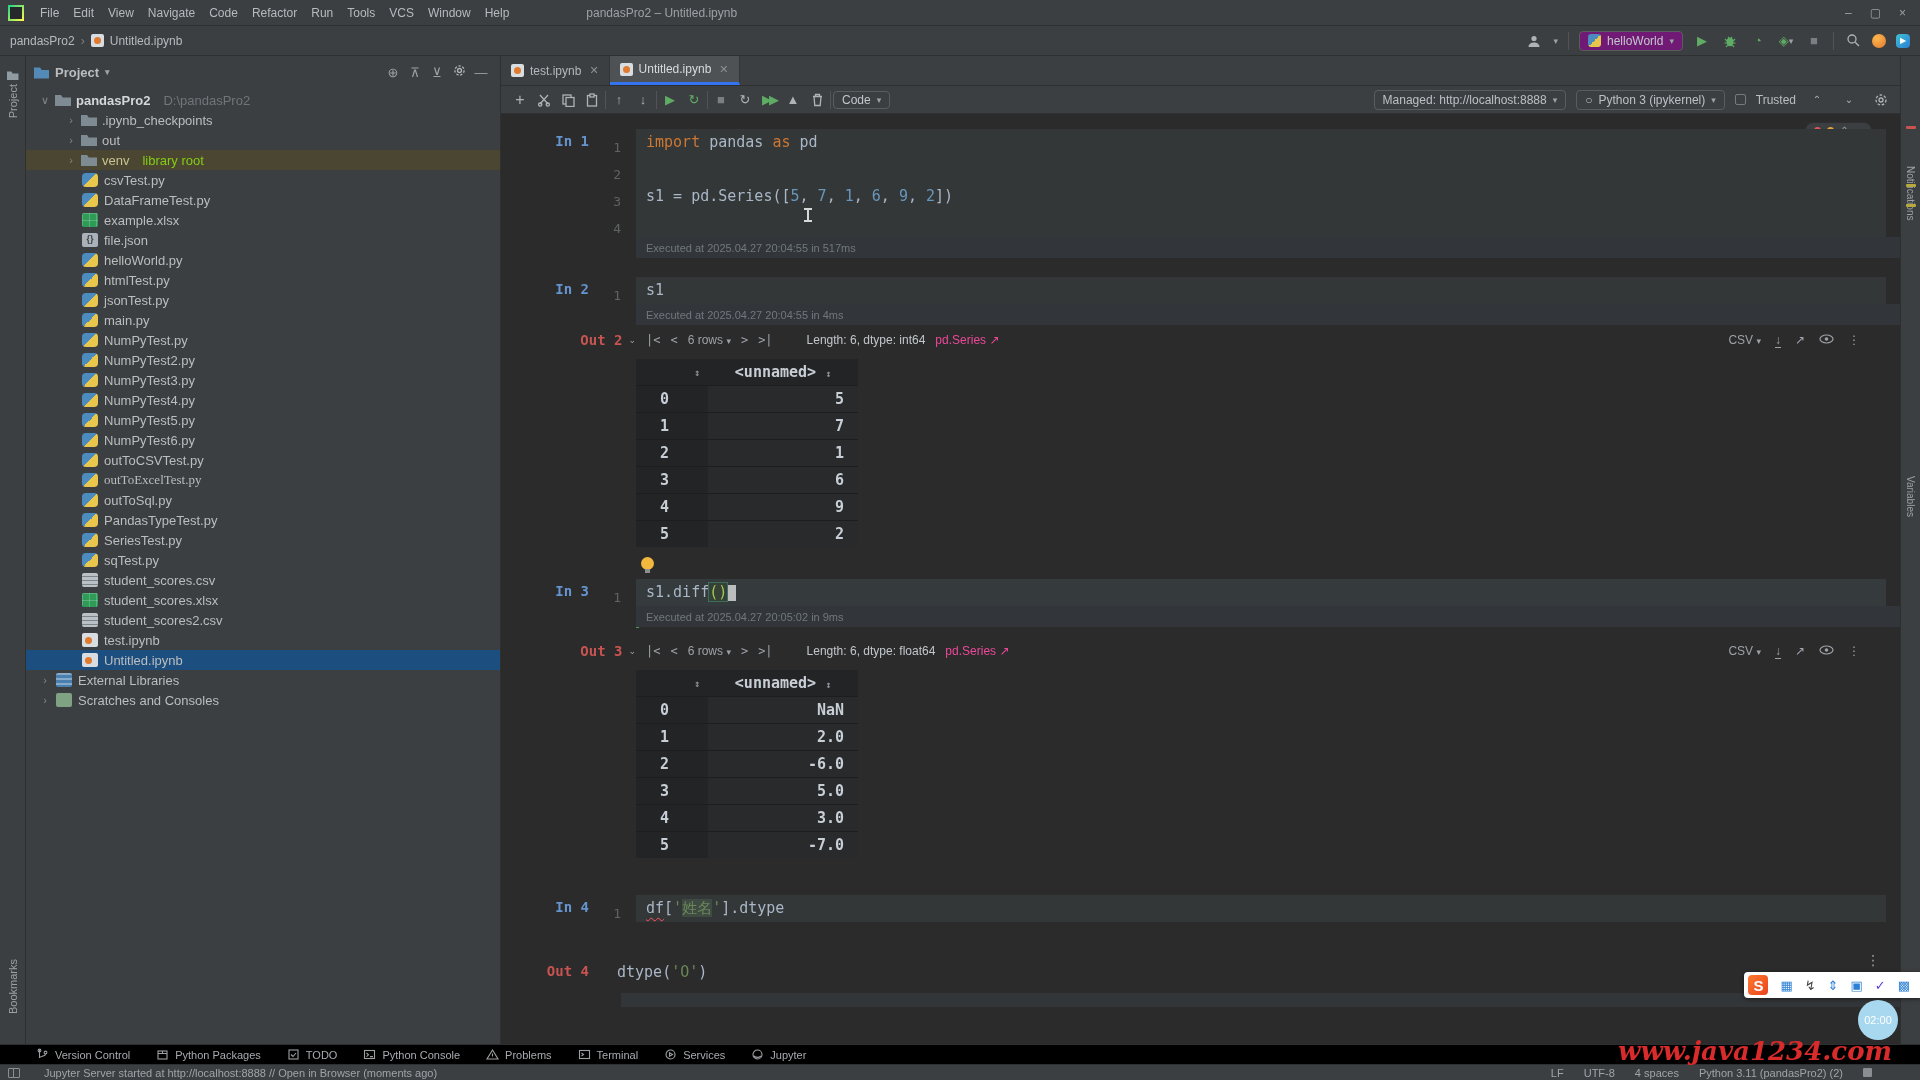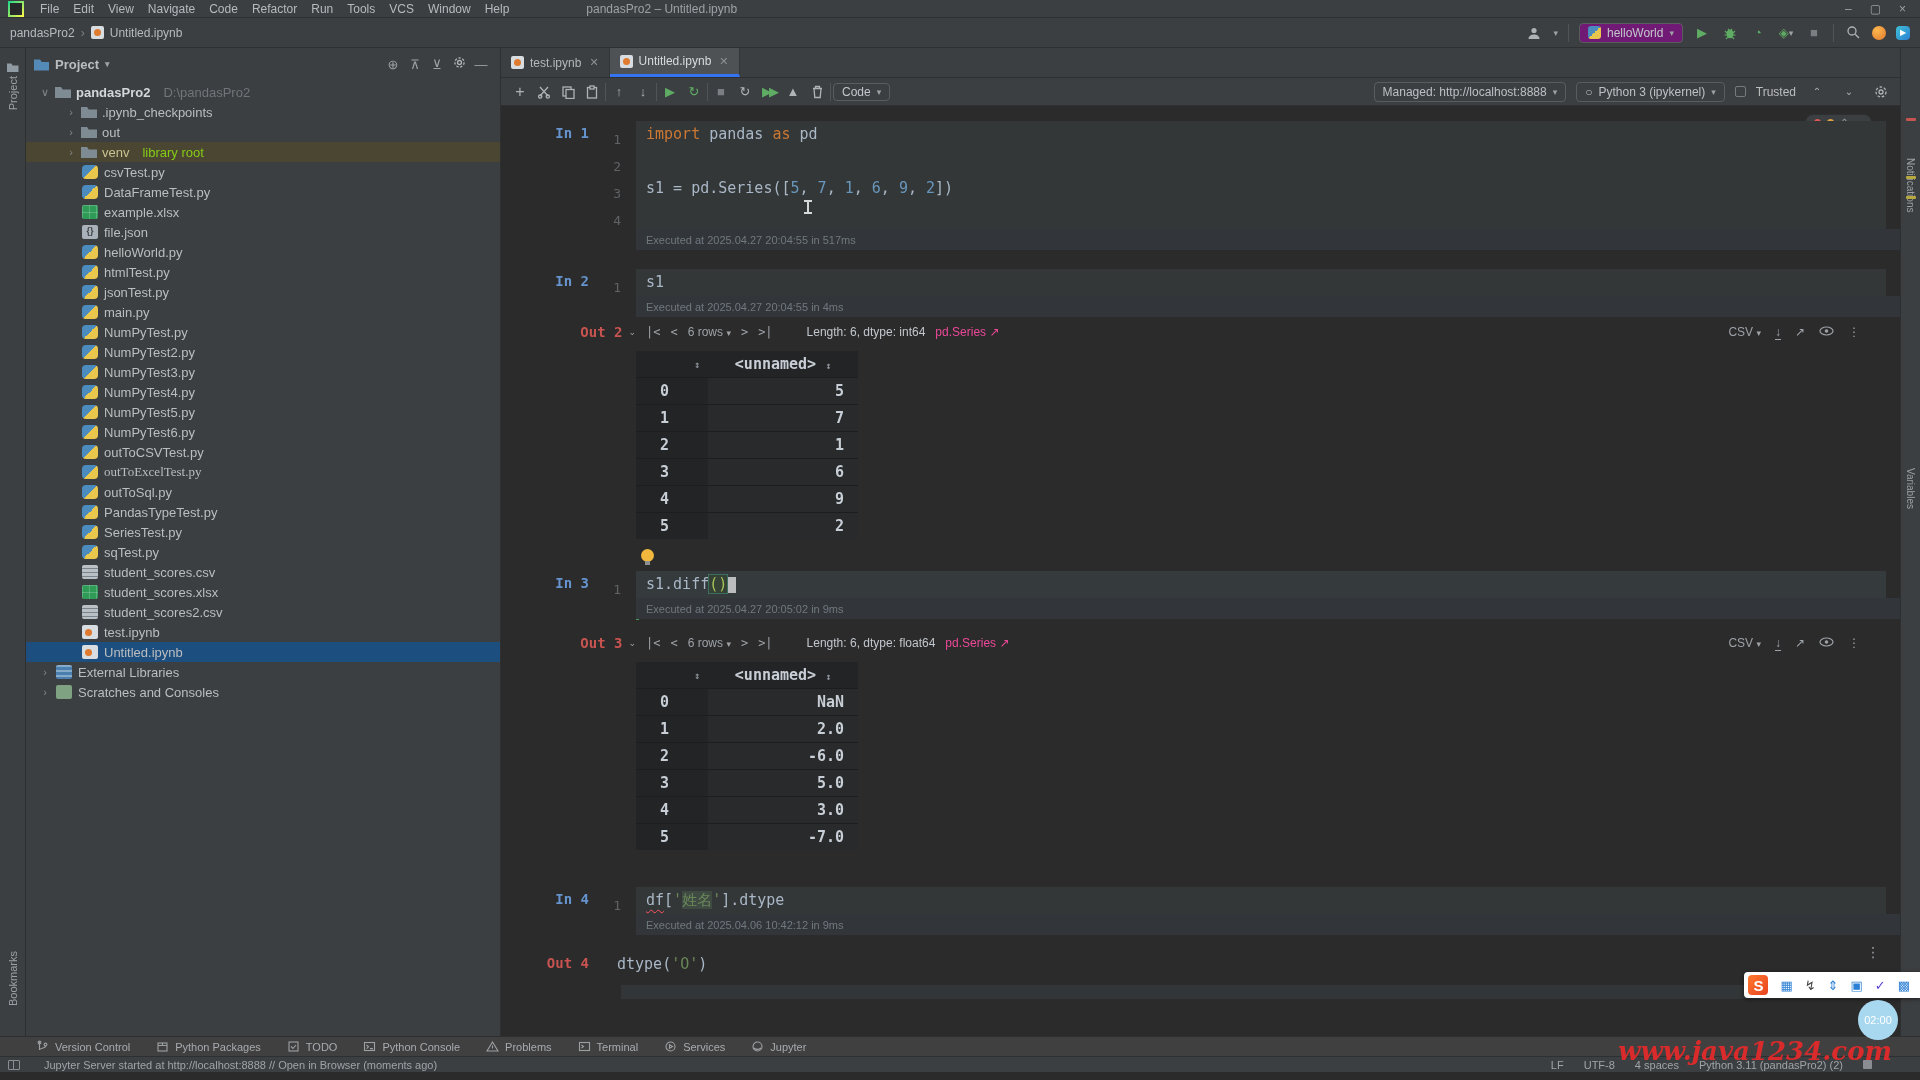--- a/index.html
+++ b/index.html
@@ -1,21 +1,21 @@
 <!DOCTYPE html>
 <html><head>
 <meta charset="utf-8">
 <style>
   * { margin:0; padding:0; box-sizing:border-box; }
   html,body { width:1920px; height:1080px; overflow:hidden; background:#2b2b2b;
     font-family:"Liberation Sans", sans-serif; color:#bbbdbf; }
   .mono { font-family:"DejaVu Sans Mono", monospace; }
 
   
-  .titlebar { height:18px; background:#3c3f41; display:flex; align-items:center;
+  .titlebar { height:26px; background:#3c3f41; display:flex; align-items:center;
     border-bottom:1px solid #2d2f30; font-size:12px; color:#b6babe; }
   .app-logo { width:16px; height:16px; margin:0 9px 0 8px; border-radius:3px;
     background:#27282a; border:2px solid #21d789; border-image:linear-gradient(135deg,#21d789,#fcf84a) 1; }
   .menu-item { padding:3px 7px; cursor:default; }
   .win-title { margin-left:70px; color:#9da1a5; }
   .win-controls { margin-left:auto; display:flex; gap:18px; padding-right:14px; color:#9da1a5; font-size:12px; }
 
   
   .toolbar2 { height:30px; background:#3c3f41; border-bottom:1px solid #2d2f30;
     display:flex; align-items:center; font-size:12px; }
@@ -142,21 +142,21 @@
     display:flex; align-items:center; gap:6px; padding:2px 8px; font-size:10px; color:#9da1a5; }
   .dotr { width:7px; height:7px; border-radius:50%; background:#e05555; }
   .doto { width:7px; height:7px; border-radius:50%; background:#e0a242; }
   .ibeam { position:absolute; width:2px; height:14px; background:#d6d8da; }
   .ibeam::before, .ibeam::after { content:""; position:absolute; left:-3px; width:8px; height:2px; background:#d6d8da; }
   .ibeam::after { bottom:0; }
 
   .scrollmark { position:absolute; right:4px; width:10px; height:3px; border-radius:1px; }
 
   
-  .bottombar { height:20px; background:#404040; border-top:1px solid #2d2f30; display:flex; align-items:center;
+  .bottombar { height:20px; background:#000000; border-top:1px solid #2d2f30; display:flex; align-items:center;
     gap:26px; padding-left:36px; font-size:11px; color:#a7abaf; }
   .btool { display:flex; align-items:center; gap:6px; }
   .statusbar { height:16px; background:#3c3f41; border-top:1px solid #2d2f30; display:flex; align-items:center;
     font-size:11px; color:#9fa4a8; padding:0 8px; }
   .sb-left { display:flex; align-items:center; gap:24px; }
   .switcher { width:12px; height:10px; border:1px solid #8a8e92; border-radius:1px; position:relative; }
   .switcher::after { content:""; position:absolute; left:4px; top:0; bottom:0; width:1px; background:#8a8e92; }
   .sb-right { margin-left:auto; display:flex; align-items:center; gap:20px; padding-right:40px; }
 
   
@@ -659,21 +659,20 @@
           </div>
       </div>
 
       <div class="blk" style="top:781px;">
         <div class="cellflex">
           <div class="glab inl">In 4</div>
           <div class="gnum">1</div>
           <div class="codearea" style="height:27px;"><div><span class="tk pl err">df</span><span class="tk pl">[</span><span class="tk str">'</span><span class="tk str sel">姓名</span><span class="tk str">'</span><span class="tk pl">].dtype</span></div></div>
         </div>
       </div>
-      <div class="execline" style="top:808px;">Executed at 2025.04.06 10:42:12 in 9ms</div>
 
       <div class="blk" style="top:845px;">
         <div class="cellflex">
           <div class="glab outl">Out 4</div>
           <div class="mono" style="font-size:15px; line-height:27px; padding-left:28px; color:#a9b7c6;"><span class="tk pl">dtype(</span><span class="tk str">'O'</span><span class="tk pl">)</span></div>
         </div>
       </div>
       <span class="kebab" style="top:838px;">⋮</span>
 
       <div class="lightband" style="top:879px;"></div>

